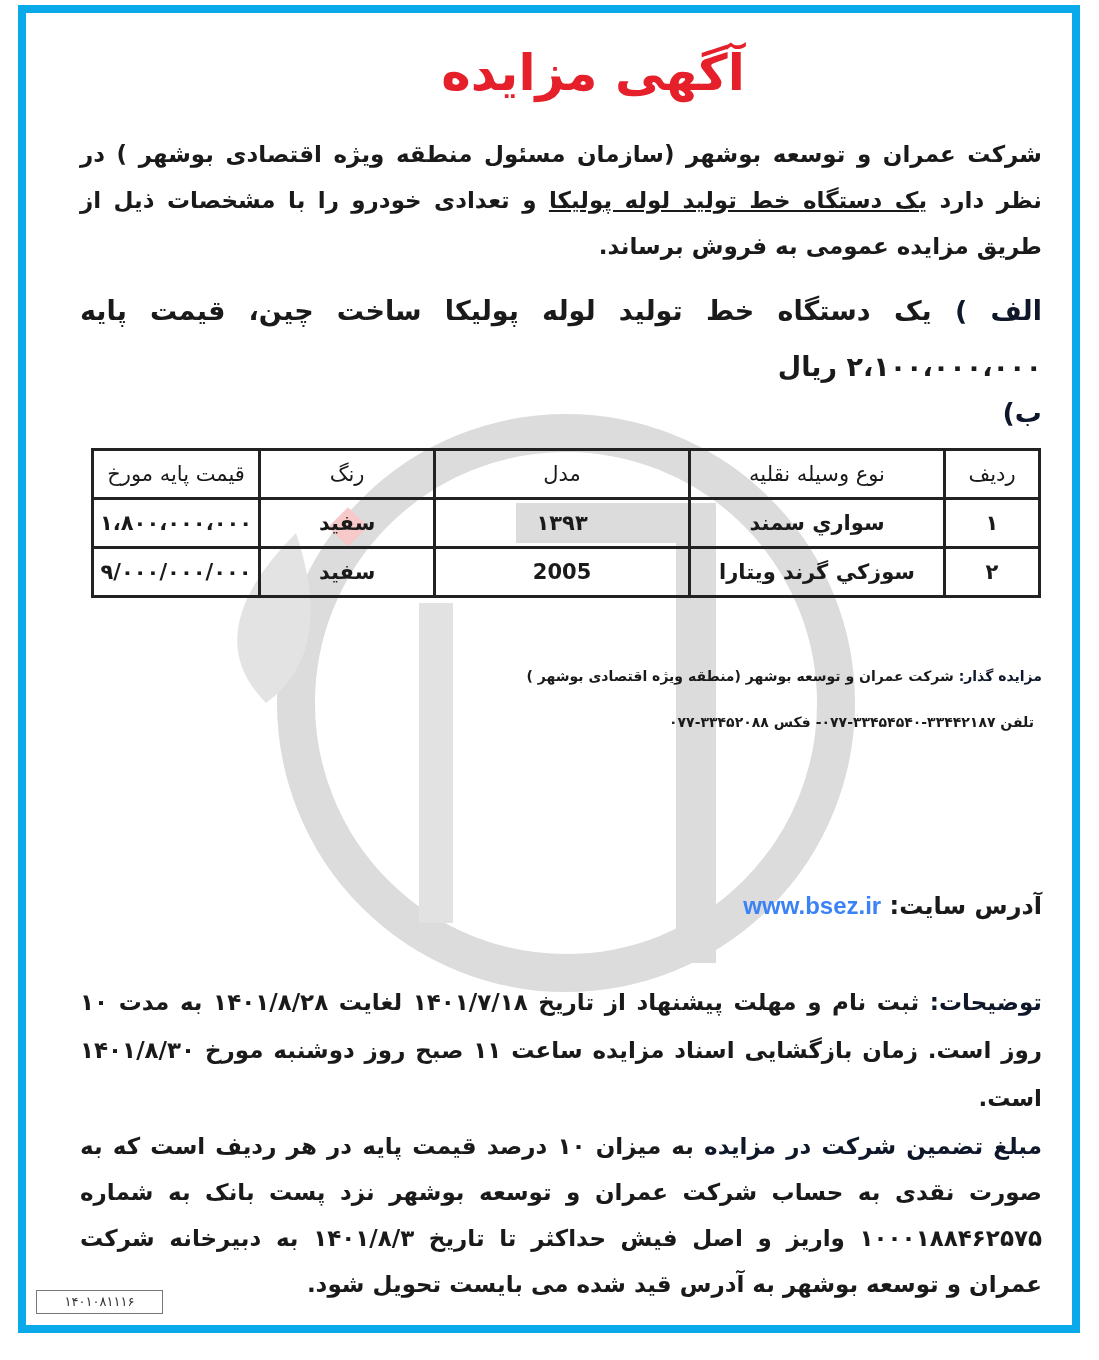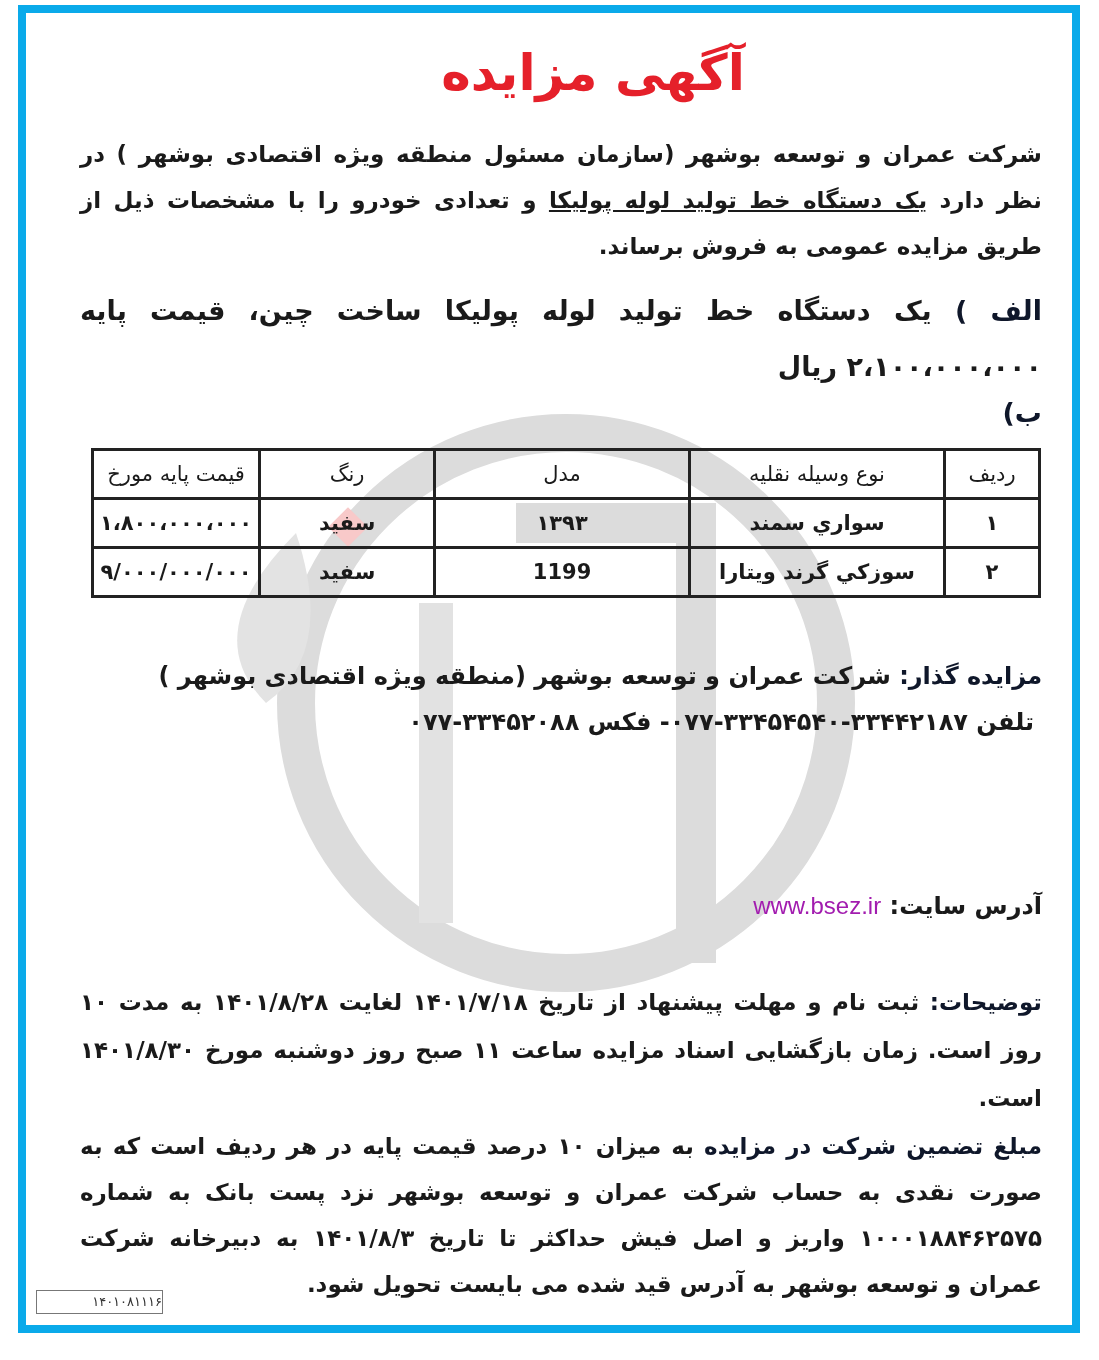--- a/index.html
+++ b/index.html
@@ -31,30 +31,30 @@
     .item-b { top: 380px; font-size: 27px; line-height: 40px; }
     table.vehicles {
       position: absolute; top: 435px; left: 65px; width: 950px; border-collapse: collapse;
       direction: rtl; font-size: 21px; font-weight: bold;
     }
     table.vehicles th, table.vehicles td {
       border: 3px solid #222; text-align: center; height: 46px; padding: 0 6px;
       background: transparent;
     }
     table.vehicles th { font-weight: normal; }
-    .info { font-size: 24px; line-height: 46px; }
+    .info { font-size: 14px; line-height: 46px; }
     .info-1 { top: 640px; }
-    .link { color: #a21caf; direction: ltr; unicode-bidi: embed; font-family: "Liberation Sans", sans-serif; font-weight: normal; }
+    .link { color: #3b82f6; direction: ltr; unicode-bidi: embed; font-family: "Liberation Sans", sans-serif; font-weight: bold; }
     .site { top: 870px; font-size: 24px; }
     .email { top: 918px; font-size: 27px; }
     .notes { top: 965px; font-size: 23px; line-height: 48px; }
     .guarantee { top: 1110px; font-size: 23px; line-height: 46px; }
     .ref-box {
       position: absolute; left: 36px; top: 1290px; width: 125px; height: 22px;
-      border: 1px solid #777; font-size: 13px; text-align: right; line-height: 22px;
+      border: 1px solid #777; font-size: 13px; text-align: center; line-height: 22px;
       font-family: "DejaVu Sans", sans-serif; letter-spacing: 1px; color: #333;
     }
   </style>
 </head>
 <body>
 
 <div class="frame">
   <svg class="watermark" viewBox="0 0 760 660">
     <circle cx="430" cy="300" r="270" fill="none" stroke="#dcdcdc" stroke-width="38"></circle>
     <path d="M380 120 L560 120 L560 560" fill="none" stroke="#dcdcdc" stroke-width="40"></path>
@@ -92,21 +92,21 @@
         <tr>
           <td>۱</td>
           <td>سواري سمند</td>
           <td>۱۳۹۳</td>
           <td>سفید</td>
           <td>۱،۸۰۰،۰۰۰،۰۰۰</td>
         </tr>
         <tr>
           <td>۲</td>
           <td>سوزكي گرند ويتارا</td>
-          <td>1199</td>
+          <td>2005</td>
           <td>سفید</td>
           <td>۹/۰۰۰/۰۰۰/۰۰۰</td>
         </tr>
       </tbody>
     </table>
 
     <div class="para info info-1">
       <div>
         <span class="red">مزایده گذار:</span><span> شرکت عمران و توسعه بوشهر (منطقه ویژه اقتصادی بوشهر )</span>
       </div>

